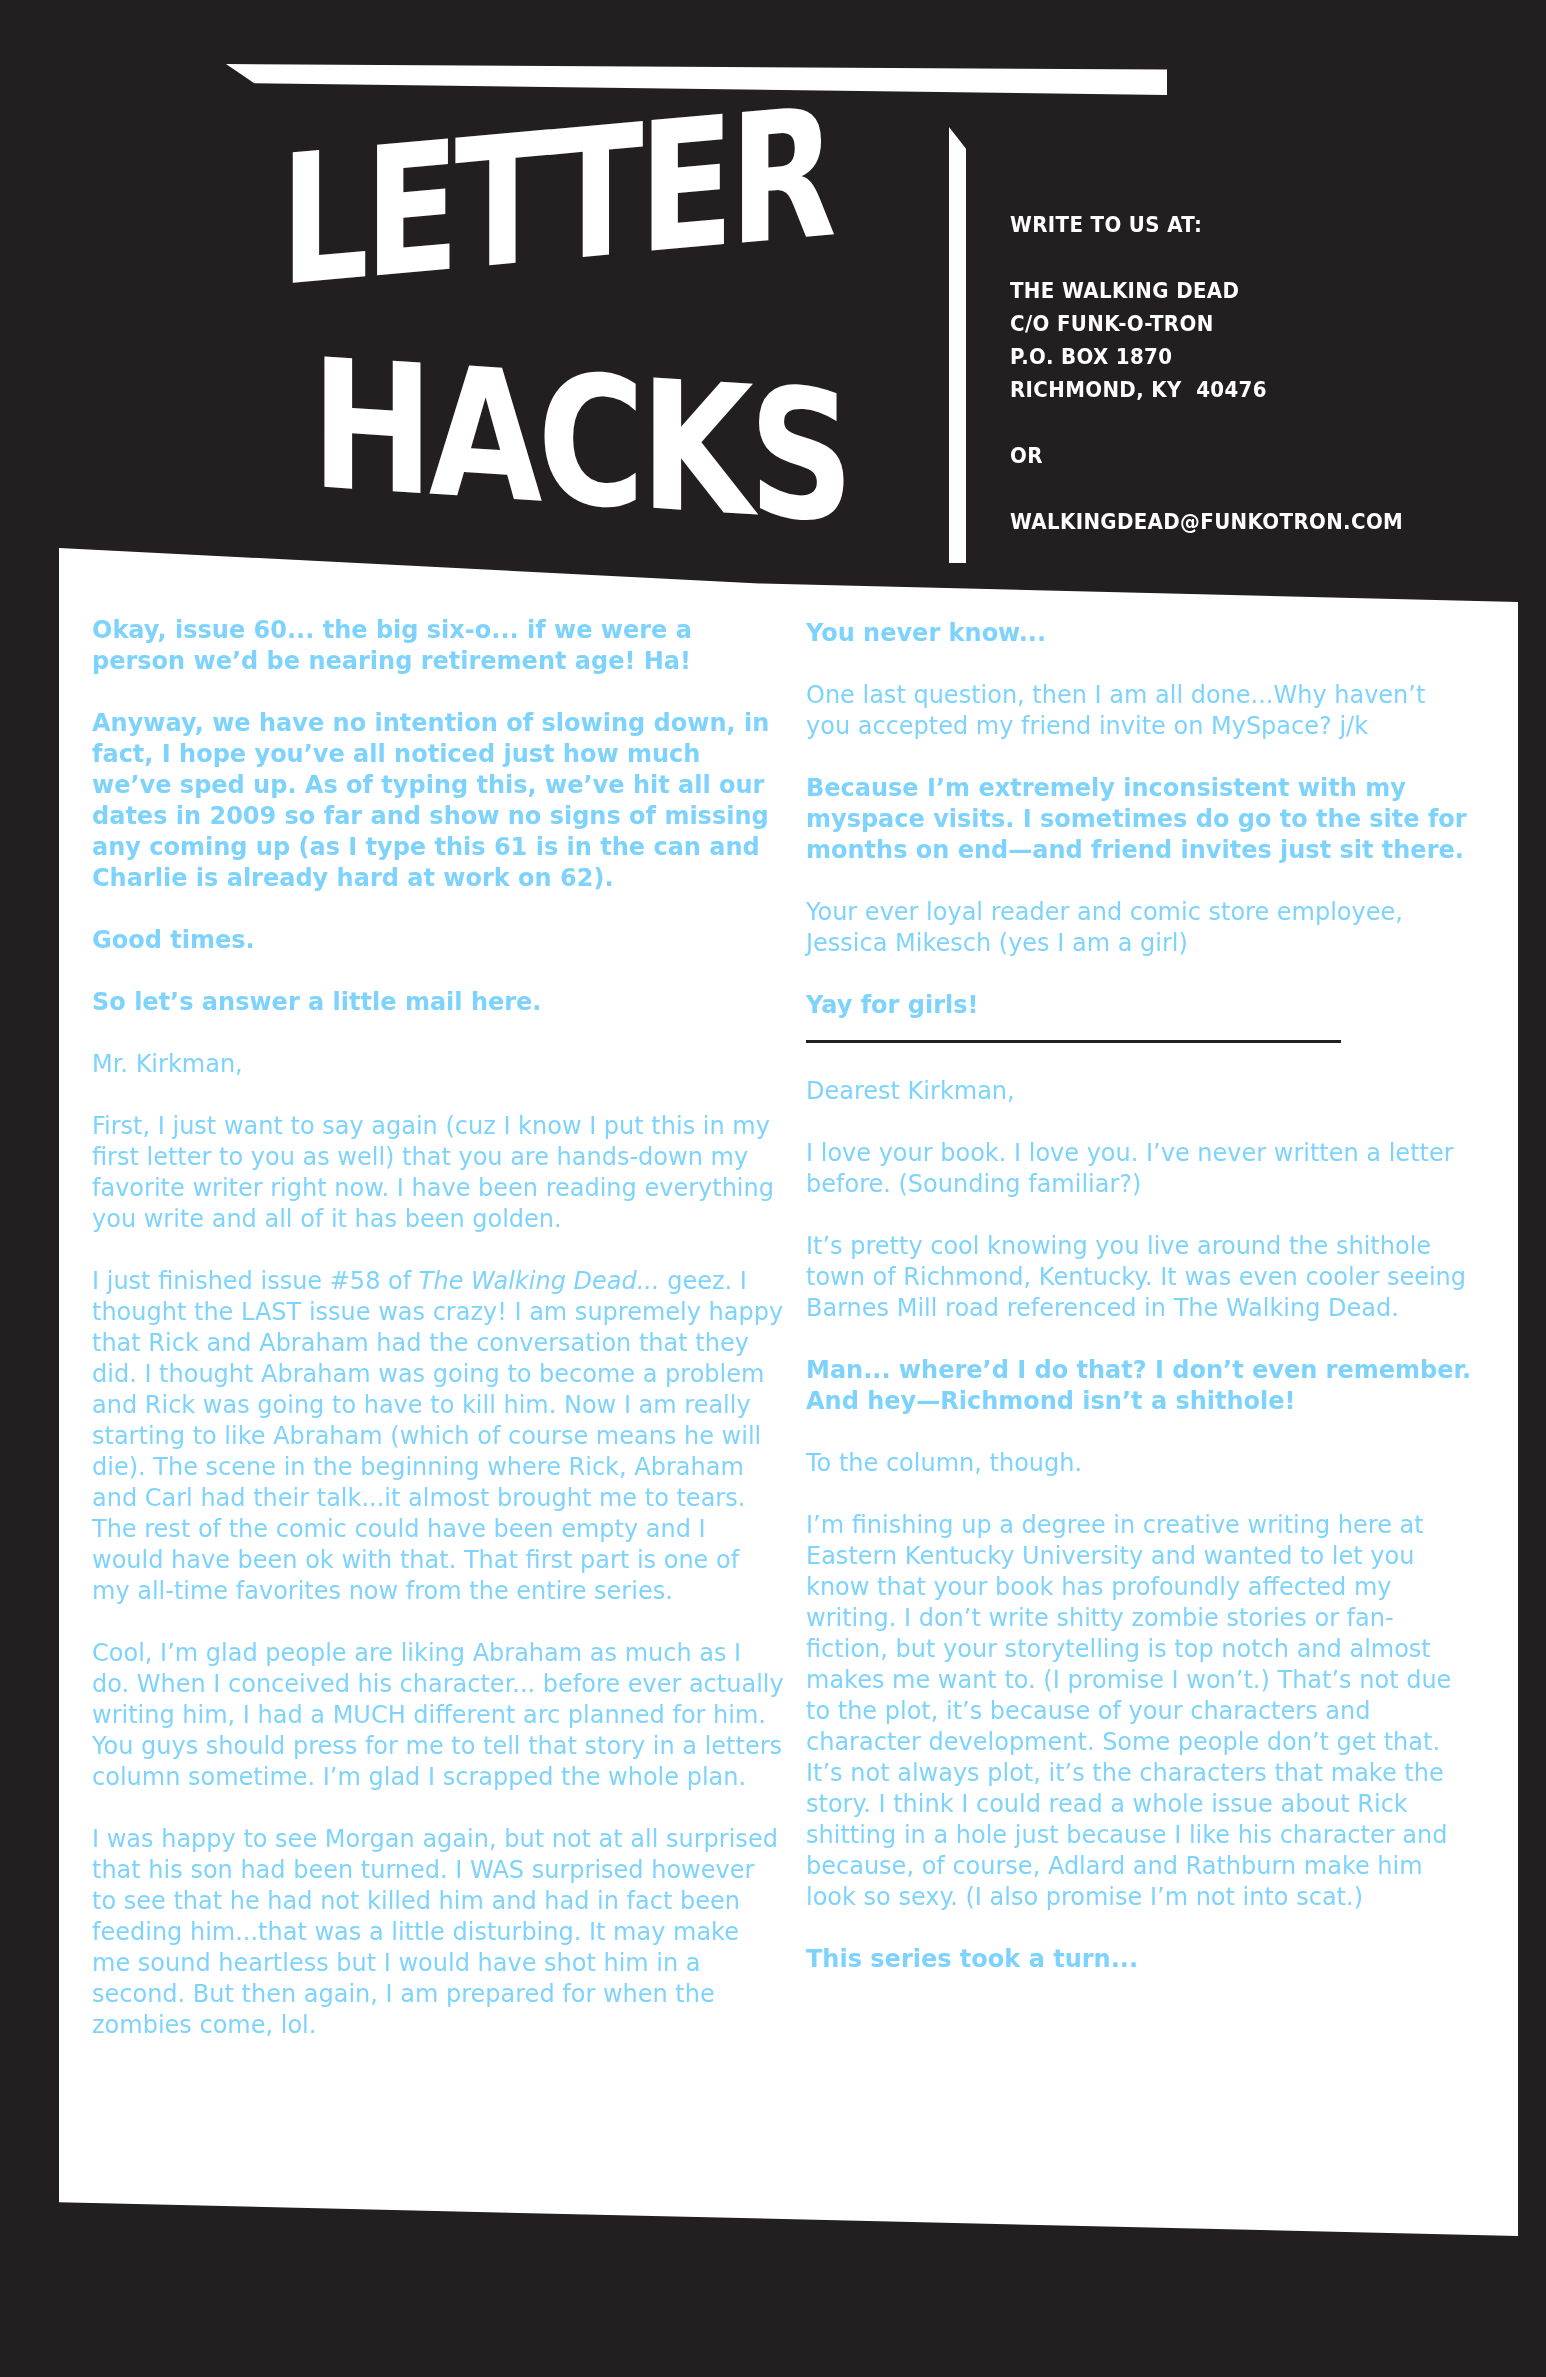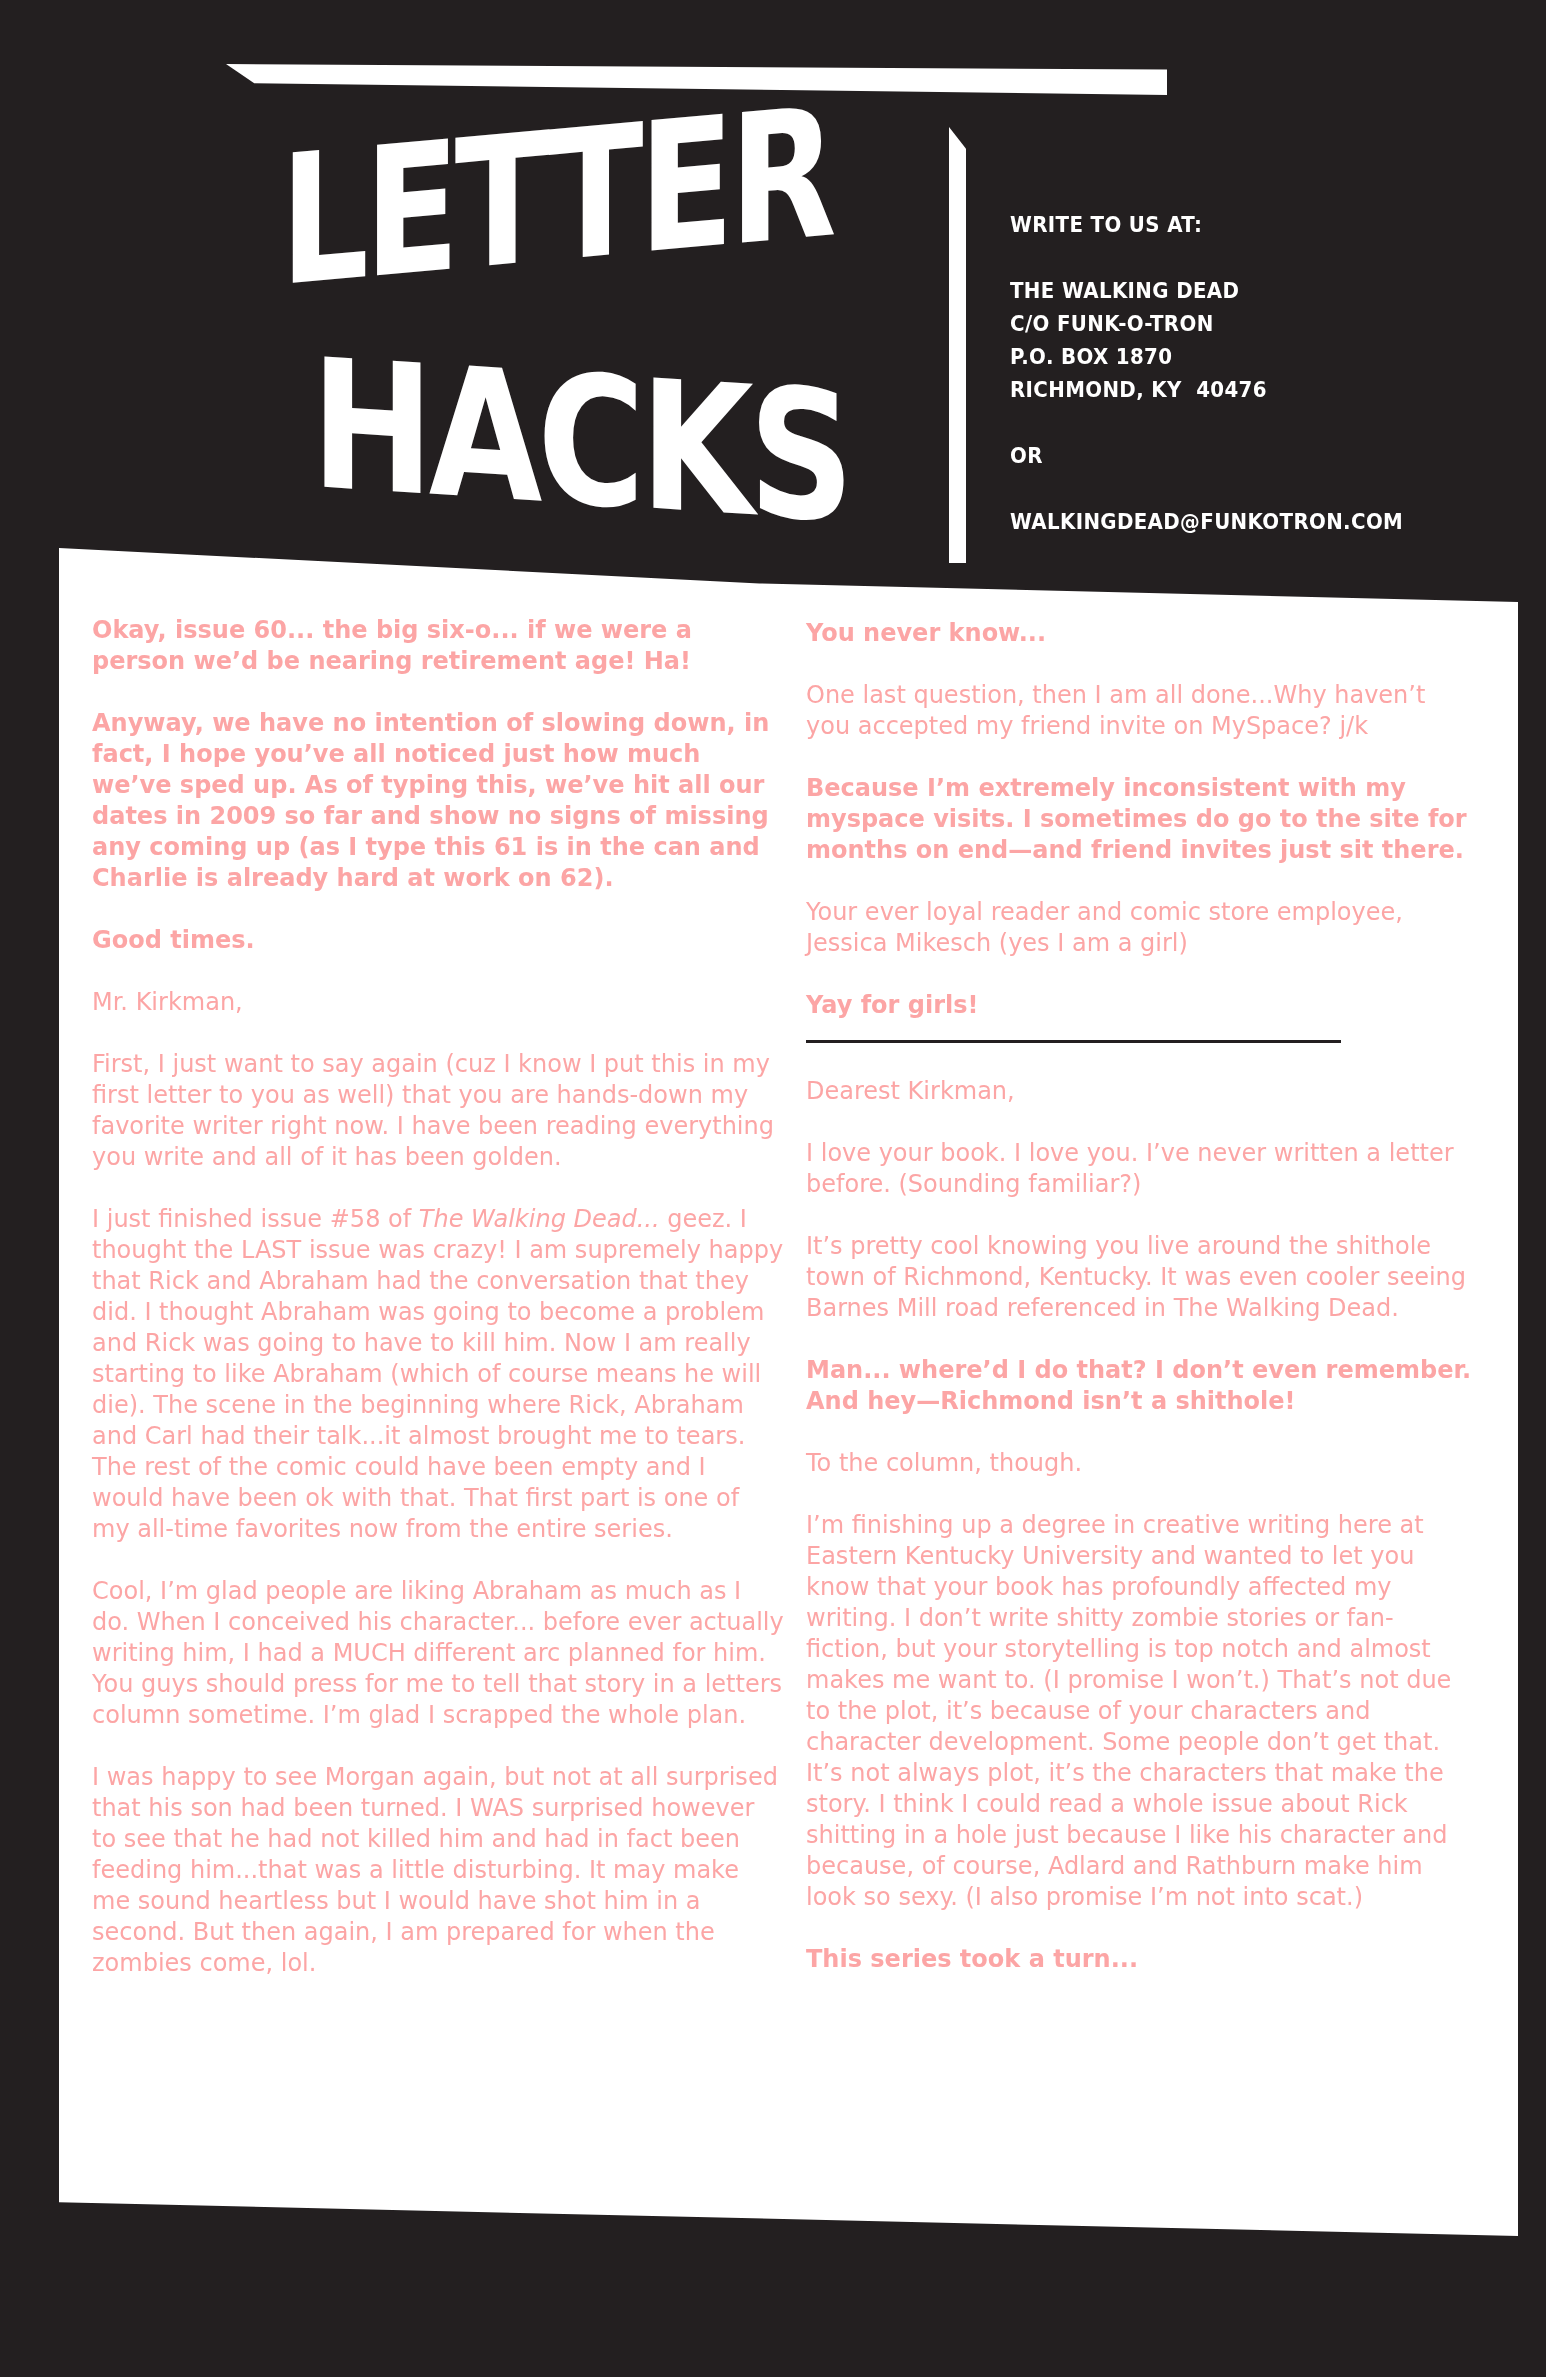--- a/index.html
+++ b/index.html
@@ -35,21 +35,21 @@
     font-size:22px; line-height:33px; transform:scaleX(0.9); transform-origin:left top;
     letter-spacing:0.4px;
   }
   .address .gap { height:33px; }
   .panel {
     position:absolute; left:59px; top:548px; width:1459px; height:1688px;
     background:#fff;
     clip-path: polygon(0 0, 48% 2.1%, 48% 2.1%, 100% 3.2%, 100% 100%, 0 98%);
   }
   .col {
-    position:absolute; top:615px; color:#fca5a5;
+    position:absolute; top:615px; color:#7dd3fc;
     font-size:24px; line-height:31px;
   }
   .col.left { left:92px; width:692px; }
   .col.right { left:806px; width:669px; top:618px; }
   .col p { margin:0 0 31px 0; }
   .col p.bold { font-weight:bold; }
   .col i { }
   .rule {
     width:535px; height:3.1px; background:#231f20; margin:0 0 33px 0;
   }
@@ -78,20 +78,21 @@
   <div class="gap"></div>
   <div>WALKINGDEAD@FUNKOTRON.COM</div>
 </div>
 
 <div class="panel"></div>
 
 <div class="col left">
   <p class="bold">Okay, issue 60... the big six-o... if we were a person we’d be nearing retirement age!  Ha!</p>
   <p class="bold">Anyway, we have no intention of slowing down, in fact, I hope you’ve all noticed just how much we’ve sped up.  As of typing this, we’ve hit all our dates in 2009 so far and show no signs of missing any coming up (as I type this 61 is in the can and Charlie is already hard at work on 62).</p>
   <p class="bold">Good times.</p>
+  <p class="bold">So let’s answer a little mail here.</p>
   <p>Mr. Kirkman,</p>
   <p>First, I just want to say again (cuz I know I put this in my first letter to you as well) that you are hands-down my favorite writer right now. I have been reading everything you write and all of it has been golden.</p>
   <p><span>I just finished issue #58 of </span><i>The Walking Dead...</i><span> geez. I thought the LAST issue was crazy! I am supremely happy that Rick and Abraham had the conversation that they did. I thought Abraham was going to become a problem and Rick was going to have to kill him. Now I am really starting to like Abraham (which of course means he will die). The scene in the beginning where Rick, Abraham and Carl had their talk...it almost brought me to tears. The rest of the comic could have been empty and I would have been ok with that. That first part is one of my all-time favorites now from the entire series.</span></p>
   <p>Cool, I’m glad people are liking Abraham as much as I do.  When I conceived his character... before ever actually writing him, I had a MUCH different arc planned for him.  You guys should press for me to tell that story in a letters column sometime. I’m glad I scrapped the whole plan.</p>
   <p>I was happy to see Morgan again, but not at all surprised that his son had been turned. I WAS surprised however to see that he had not killed him and had in fact been feeding him...that was a little disturbing. It may make me sound heartless but I would have shot him in a second. But then again, I am prepared for when the zombies come, lol.</p>
 </div>
 
 <div class="col right">
   <p class="bold">You never know...</p>
   <p>One last question, then I am all done...Why haven’t you accepted my friend invite on MySpace? j/k</p>

